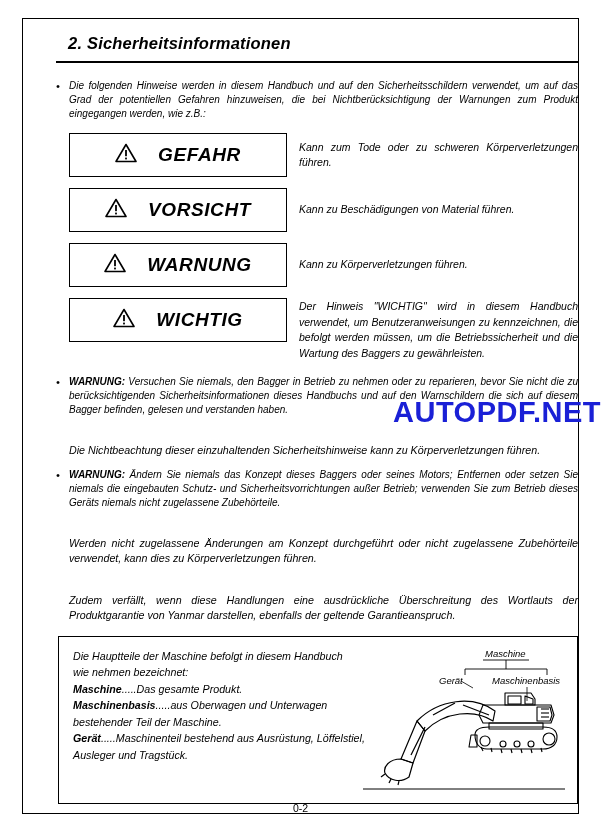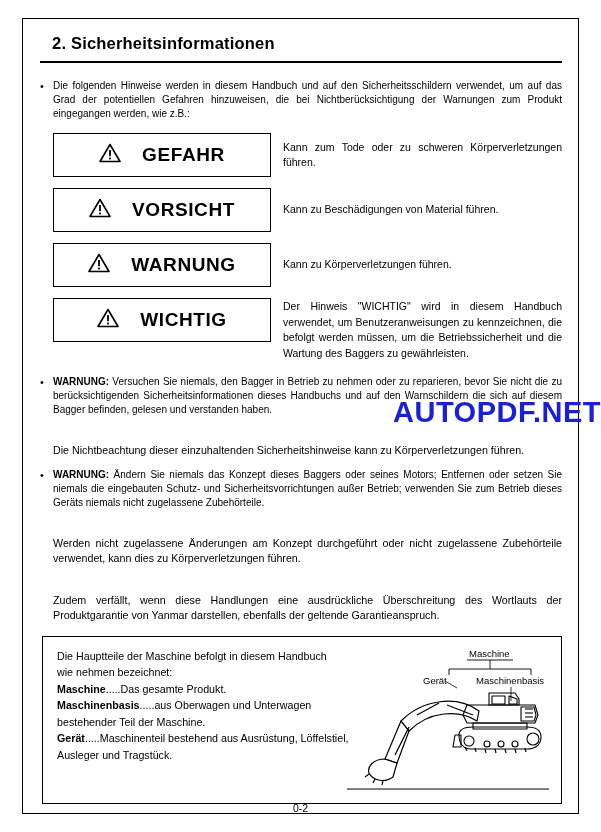--- a/index.html
+++ b/index.html
@@ -29,24 +29,25 @@
     left: 22px;
     top: 18px;
     width: 557px;
     height: 796px;
     border: 1.5px solid #000;
     box-sizing: border-box;
   }
 
   .content {
     position: absolute;
-    left: 40px;
+    left: 56px;
     top: 30px;
     width: 522px;
     box-sizing: border-box;
+    font-style: italic;
   }
 
   
   .title-box {
     border-bottom: 2px solid #000;
     padding: 4px 0 8px 12px;
     margin-bottom: 16px;
   }
   .title-text {
     font-size: 16.5px;

